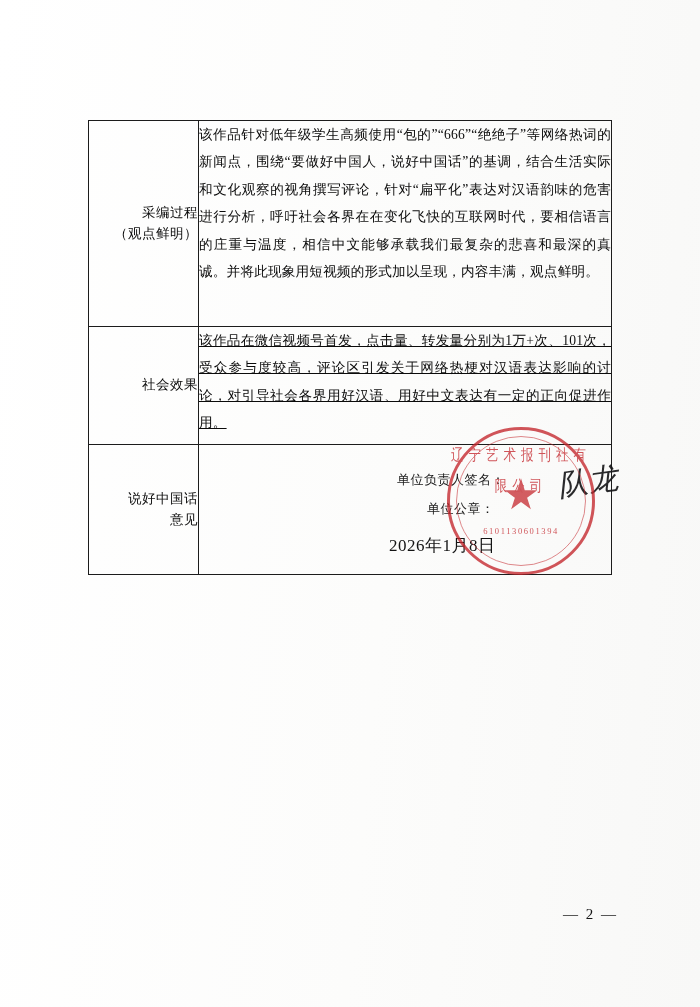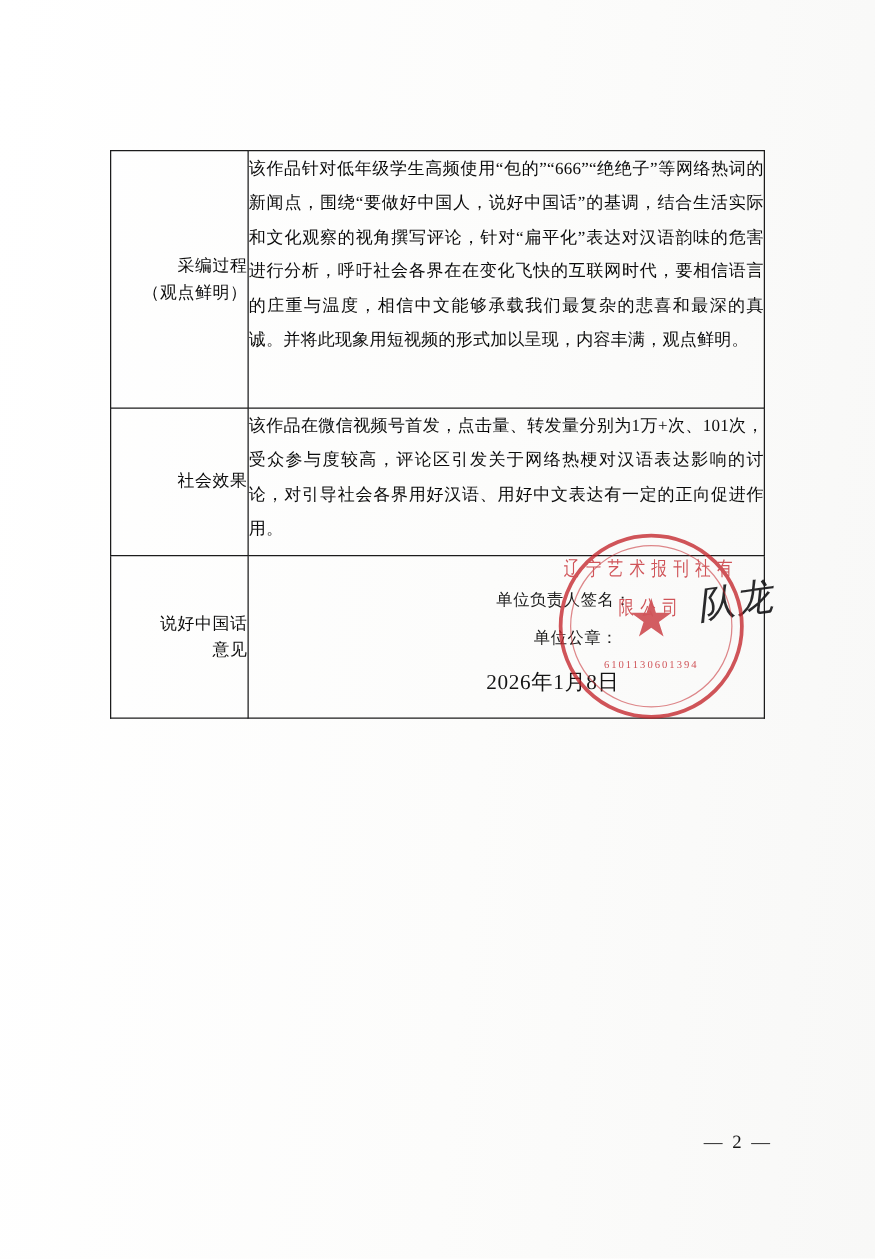--- a/index.html
+++ b/index.html
@@ -54,38 +54,38 @@
   .body-cell {
     padding: 11px 10px 11px 11px;
     font-size: 13.6px;
     line-height: 2.02;
     color: #0b0b0b;
     text-align: justify;
     text-justify: inter-ideograph;
     letter-spacing: 0.2px;
   }
   .row-1 .body-cell { height: 206px; vertical-align: top; margin-left: 20px; }
-  .row-2 .body-cell { height: 118px; vertical-align: top; }
+  .row-2 .body-cell { height: 118px; vertical-align: top; text-decoration: underline; }
   .row-3 td { height: 130px; }
   .row-3 .body-cell { position: relative; vertical-align: top; }
 
   
   .seal-area {
     position: relative;
     height: 100%;
     width: 100%;
   }
   .sig-line {
     position: absolute;
     font-size: 13px;
     color: #1a1a1a;
     letter-spacing: 0.5px;
   }
   .sig-person { left: 198px; top: 22px; }
-  .sig-stamp  { left: 228px; top: 52px; }
+  .sig-stamp  { left: 228px; top: 52px; font-family: Liberation Mono, monospace; }
   .sig-date   { left: 190px; top: 84px; font-size: 17px; }
   .sig-date .ink {
     color: #141414;
   }
 
   
   .handwriting {
     position: absolute;
     left: 358px;
     top: 6px;

